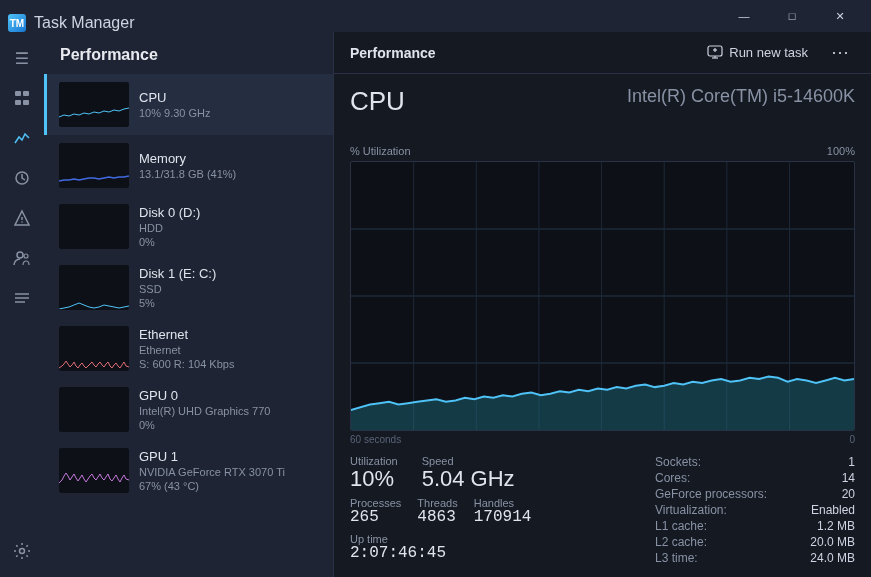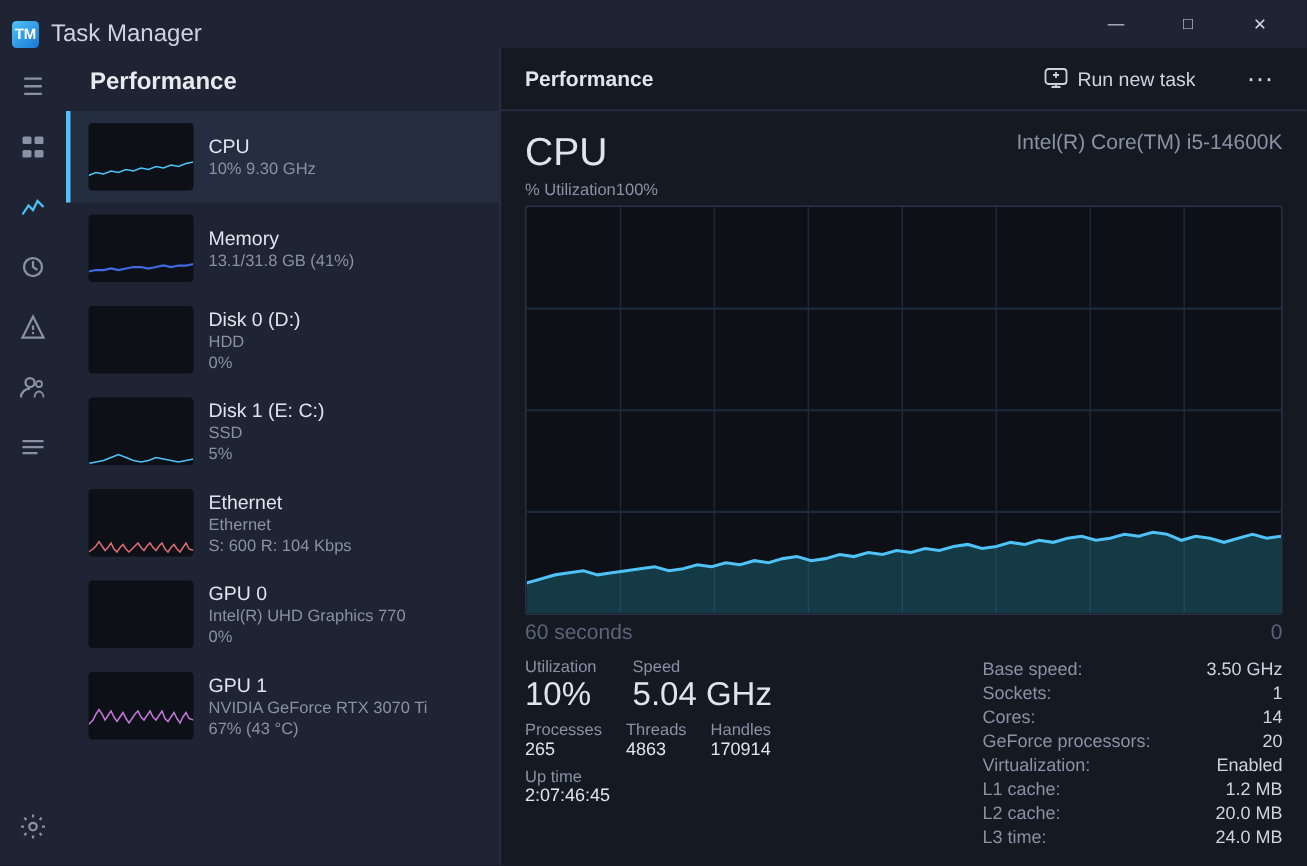--- a/index.html
+++ b/index.html
@@ -147,21 +147,21 @@
     .right-panel-header {
       display: flex;
       align-items: center;
       padding: 8px 16px;
       border-bottom: 1px solid #2a3147;
       gap: 8px;
     }
     .right-panel-title-area { flex: 1; }
     .right-panel-title { font-size: 14px; font-weight: 600; color: #e0e4ed; }
     .header-actions {
-      display: flex; align-items: center; gap: 20px;
+      display: flex; align-items: center; gap: 9px;
     }
     .run-task-btn {
       display: flex; align-items: center; gap: 6px;
       background: transparent;
       border: none;
       color: #cdd3e0;
       font-size: 13px;
       cursor: pointer;
       padding: 4px 8px;
       border-radius: 4px;
@@ -180,53 +180,53 @@
       padding: 12px 16px;
       overflow: hidden;
     }
     .cpu-header {
       display: flex;
       justify-content: space-between;
       align-items: flex-start;
       margin-bottom: 4px;
     }
     .cpu-title { font-size: 26px; font-weight: 300; color: #e0e4ed; }
-    .cpu-model { font-size: 14px; color: #8892a4; text-align: right; }
+    .cpu-model { font-size: 18px; color: #8892a4; text-align: right; }
     .cpu-util-label {
       font-size: 11px; color: #8892a4; margin-bottom: 4px;
-      display: flex; 
+      display: flex; justify-content: space-between; margin-top: 24px;
     }
 
     
     .main-chart-container {
       flex: 1;
       background: #0d1117;
       border: 1px solid #2a3147;
       border-radius: 2px;
       position: relative;
       overflow: hidden;
       min-height: 0;
     }
     .main-chart-svg {
       width: 100%;
       height: 100%;
       display: block;
     }
     .chart-time-labels {
       display: flex;
       justify-content: space-between;
-      font-size: 14px;
+      font-size: 10px;
       color: #5a6478;
       margin-top: 3px;
       text-align: center;
     }
     .stat-block { }
     .stat-label { font-size: 11px; color: #8892a4; }
     .stat-value { font-size: 22px; font-weight: 300; color: #e0e4ed; line-height: 1.1; }
-    .stat-value.medium { font-size: 12px; }
+    .stat-value.medium { font-size: 16px; font-family: Liberation Mono, monospace; }
 
     
     .info-column {
       display: flex;
       flex-direction: column;
       gap: 2px;
     }
     .info-row {
       display: flex;
       justify-content: space-between;
@@ -514,24 +514,20 @@
           <div class="uptime-row">
             <div class="stat-block">
               <div class="stat-label">Up time</div>
               <div class="stat-value medium">2:07:46:45</div>
             </div>
           </div>
         </div>
 
         <div class="stats-right info-column">
           <div class="info-row">
-            <span class="info-key">Base speed:</span>
-            <span class="info-val">3.50 GHz</span>
-          </div>
-          <div class="info-row">
             <span class="info-key">Sockets:</span>
             <span class="info-val">1</span>
           </div>
           <div class="info-row">
             <span class="info-key">Cores:</span>
             <span class="info-val">14</span>
           </div>
           <div class="info-row">
             <span class="info-key">GeForce processors:</span>
             <span class="info-val">20</span>

